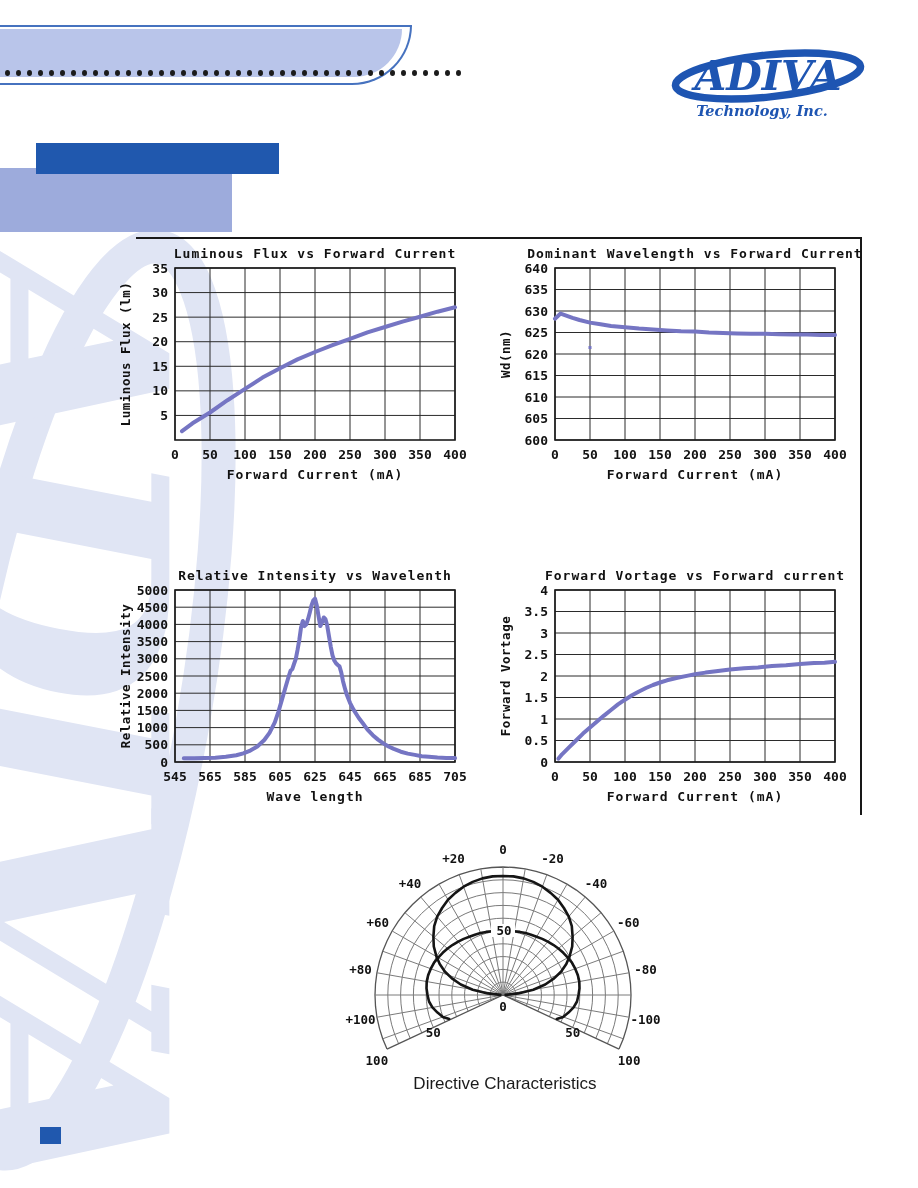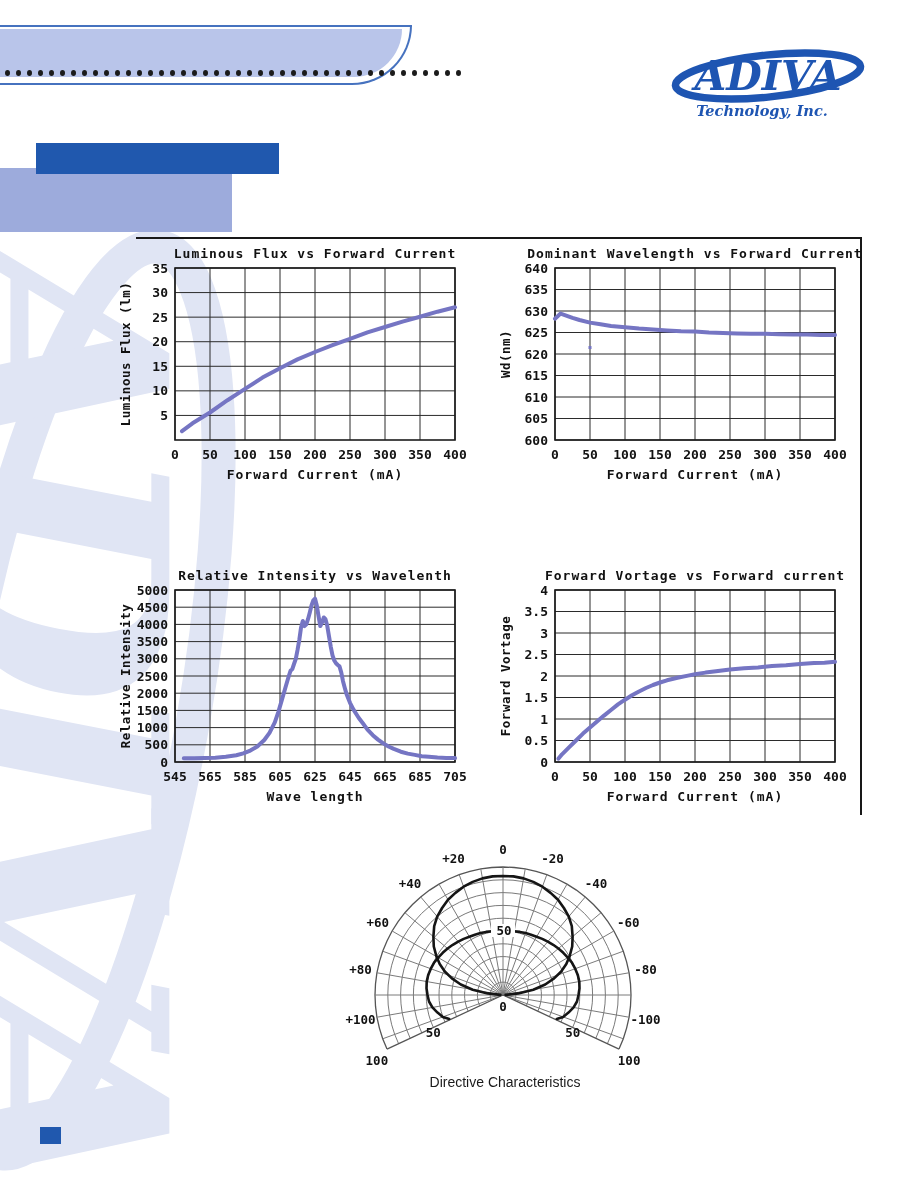--- a/index.html
+++ b/index.html
@@ -25,21 +25,21 @@
   .bar-light{position:absolute;left:0;top:168px;width:232px;height:64px;background:#9dabdc;z-index:2;}
   .frame{position:absolute;left:136px;top:237px;width:724px;height:576px;
          border-top:2px solid #181818;border-right:2px solid #181818;z-index:1;}
   .chart{position:absolute;z-index:3;overflow:visible;}
   #chart-0{left:117px;top:244px;}
   #chart-1{left:497px;top:244px;}
   #chart-2{left:117px;top:566px;}
   #chart-3{left:497px;top:566px;}
   #polar{left:330px;top:845px;position:absolute;z-index:3;overflow:visible;}
   .caption{position:absolute;left:280px;top:1074px;width:450px;text-align:center;z-index:3;
-           font-family:"Liberation Sans",sans-serif;font-size:14px;color:#1a1a1a;}
+           font-family:"Liberation Sans",sans-serif;font-size:17px;color:#1a1a1a;}
   .footer-square{position:absolute;left:40px;top:1127px;width:21px;height:17px;background:#2058ae;z-index:3;}
 </style>
 </head>
 <body>
 
 <div class="page">
 
   <div class="watermark">
     <svg class="wm-svg" width="918" height="1188">
       <ellipse cx="80" cy="700" rx="115" ry="460" fill="none" stroke="#e0e5f4" stroke-width="34" transform="rotate(10 80 700)"></ellipse>

